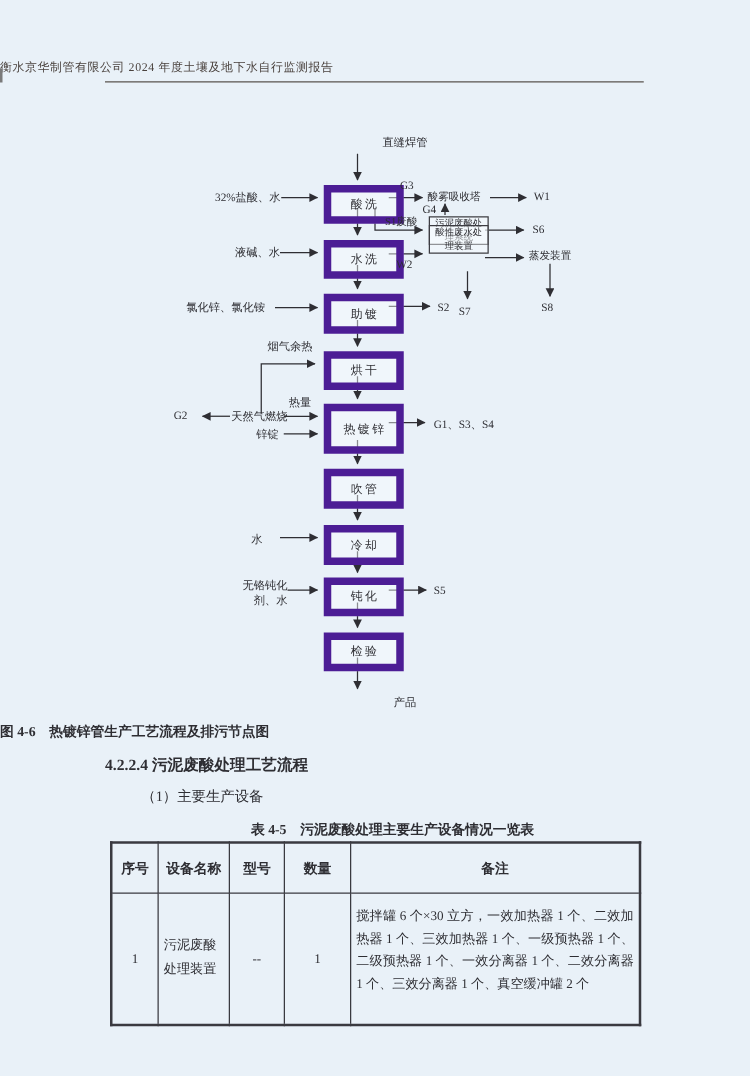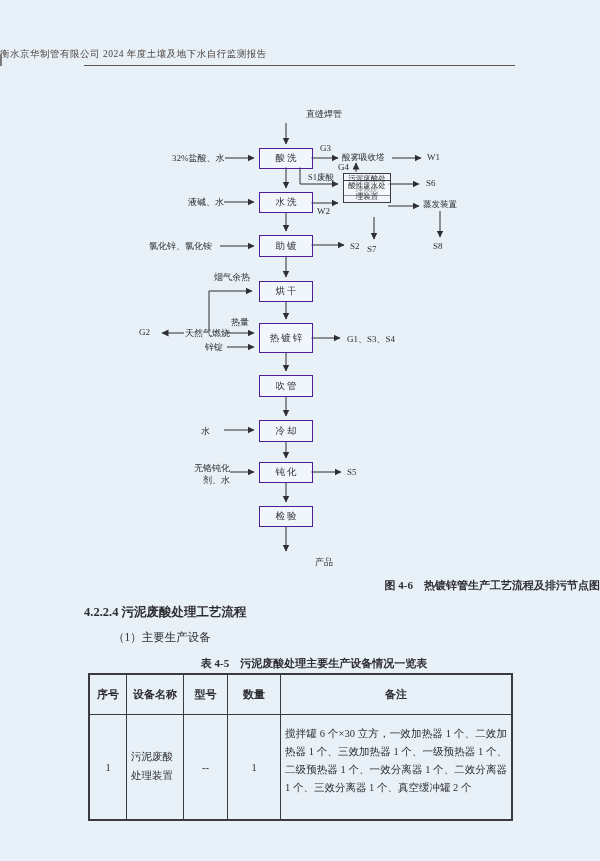--- a/index.html
+++ b/index.html
@@ -3,31 +3,31 @@
 <meta charset="utf-8">
 <style>
   html,body{margin:0;padding:0;}
   .page{position:relative;width:600px;height:861px;background:#e9f1f8;
         font-family:"Liberation Serif","DejaVu Serif",serif;color:#2e2e33;overflow:hidden;}
   .hdr{position:absolute;left:0;top:48px;width:100%;text-align:left;
        font-size:9.5px;color:#4a423e;letter-spacing:.5px;}
   .hdr-line{position:absolute;left:84px;top:65px;width:431px;border-top:1px solid #5a544f;}
   .artifact{position:absolute;left:0;top:55px;width:2px;height:11px;background:#7a7a7a;}
   .fc-svg{position:absolute;left:0;top:0;}
-  .fc-box{position:absolute;border:1px solid #4c1d95;background:rgba(249,253,255,.45);
+  .fc-box{position:absolute;border:6px solid #4c1d95;background:rgba(249,253,255,.45);
           display:flex;align-items:center;justify-content:center;
           font-size:9.5px;letter-spacing:2px;text-indent:2px;}
   .fc-sidebox{position:absolute;border:1px solid #3c3c42;background:rgba(249,253,255,.45);
           display:flex;align-items:center;justify-content:center;text-align:center;
           font-size:7.5px;line-height:1.4;padding:1px;}
   .fc-label{position:absolute;font-size:9px;white-space:nowrap;}
   .fc-label.sm{font-size:8.5px;}
   .fc-label.ctr{transform:translateX(-50%);margin-left:38px;}
   .fc-label.wrap{white-space:normal;text-align:right;line-height:1.35;}
-  .figcap{position:absolute;left:0;top:578px;width:100%;text-align:right;
+  .figcap{position:absolute;left:0;top:578px;width:100%;text-align:left;
           font-size:11px;font-weight:bold;}
   .sect{position:absolute;left:84px;top:604px;font-size:12.5px;font-weight:bold;}
   .subsect{position:absolute;left:113px;top:630px;font-size:11.5px;}
   .tabcap{position:absolute;left:0;top:656px;width:100%;text-align:center;
           font-size:11px;font-weight:bold;padding-left:14px;}
   table.equip{position:absolute;left:88px;top:673px;width:425px;border-collapse:collapse;
           font-size:10.5px;background:transparent;}
   table.equip th,table.equip td{border:1px solid #3a3a40;padding:10px 4px;}
   table.equip{border:2px solid #3a3a40;}
   table.equip th{font-weight:bold;font-size:11px;height:19px;}

